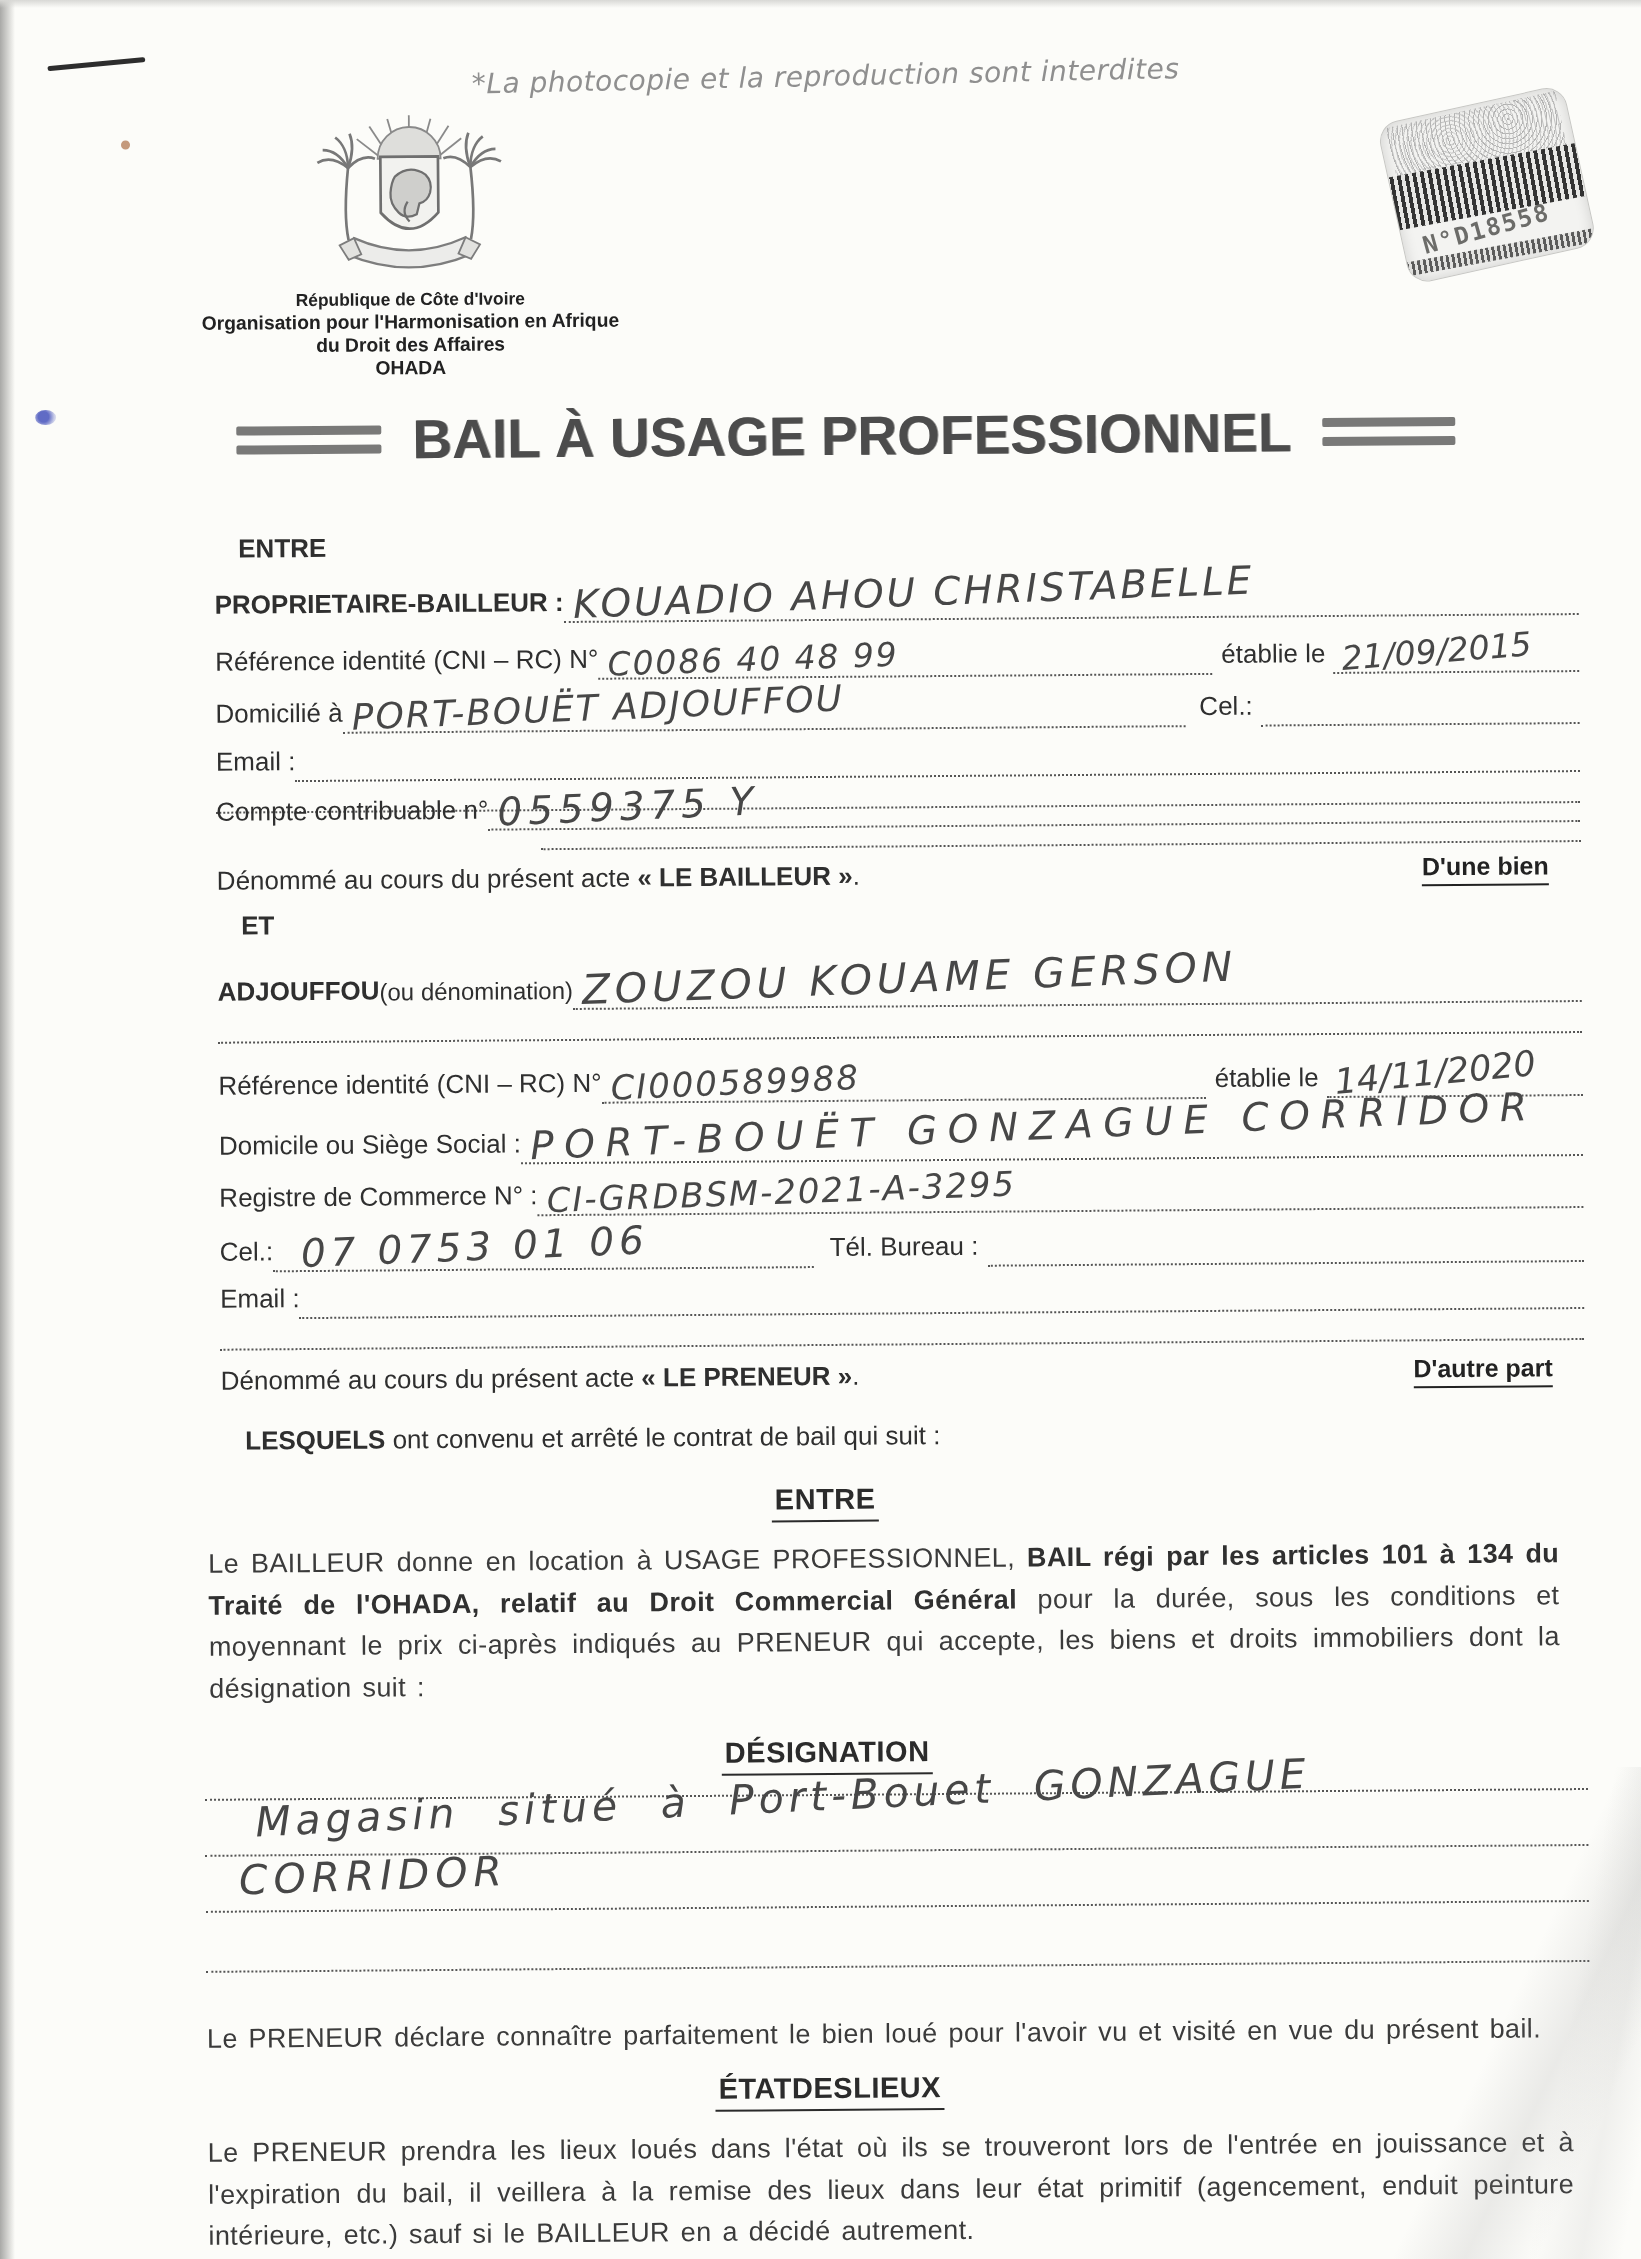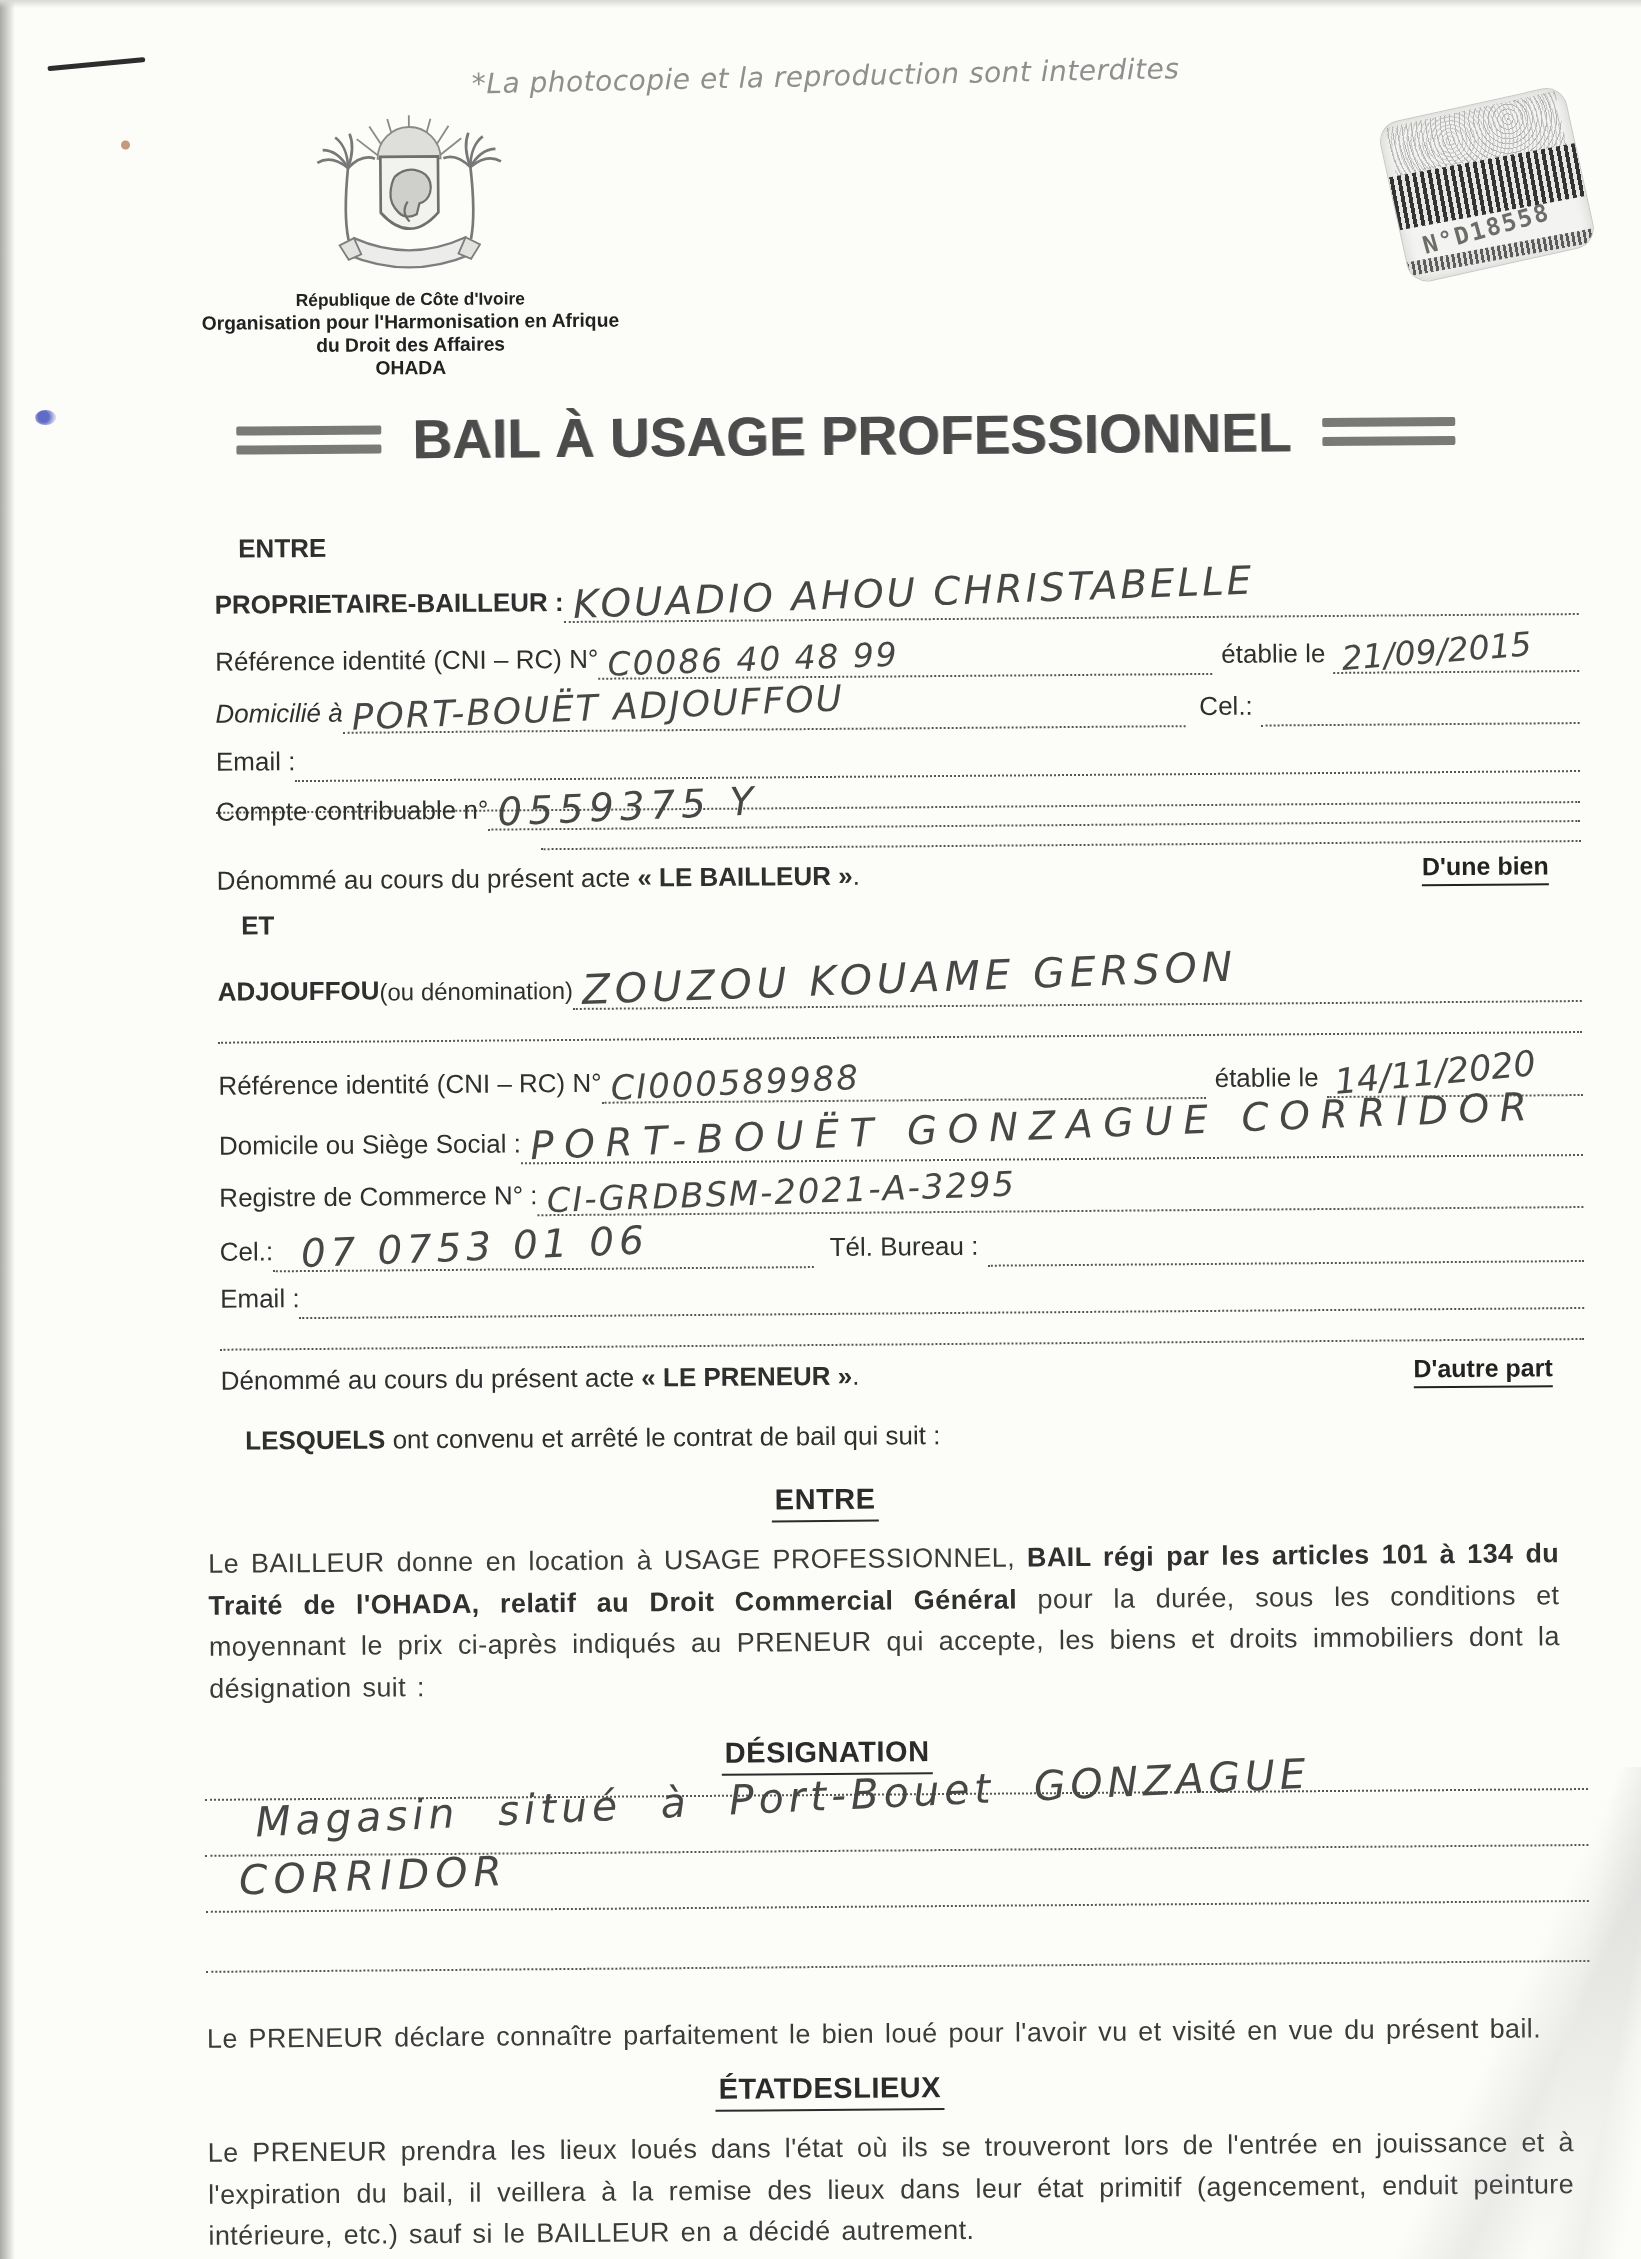--- a/index.html
+++ b/index.html
@@ -170,21 +170,21 @@
       <span class="fill">
         <span class="hand" style="font-size:33px; letter-spacing:1.9px;">C0086 40 48 99</span>
       </span>
       <span class="lbl" style="font-weight:normal; padding-left:9.7px; padding-right:7.7px;">établie le</span>
       <span class="fill fx" style="width:246px;">
         <span class="hand" style="font-size:33px; transform:rotate(-4deg);">21/09/2015</span>
       </span>
     </div>
 
     <div class="frow" style="top:682px; height:48px;">
-      <span class="lbl" style="font-weight:normal;font-style:italic;">Domicilié à</span>
+      <span class="lbl" style="font-weight:normal;">Domicilié à</span>
       <span class="fill">
         <span class="hand" style="font-size:36px; letter-spacing:1.9px; transform:rotate(-1.8deg);">PORT-BOUËT ADJOUFFOU</span>
       </span>
       <span class="lbl" style="font-weight:normal; padding-left:13.5px; padding-right:7.7px;">Cel.:</span>
       <span class="fill fx" style="width:319px;"></span>
     </div>
 
     <div class="frow" style="top:736px; height:42px;">
       <span class="lbl" style="font-weight:normal;">Email :</span>
       <span class="fill"></span>

